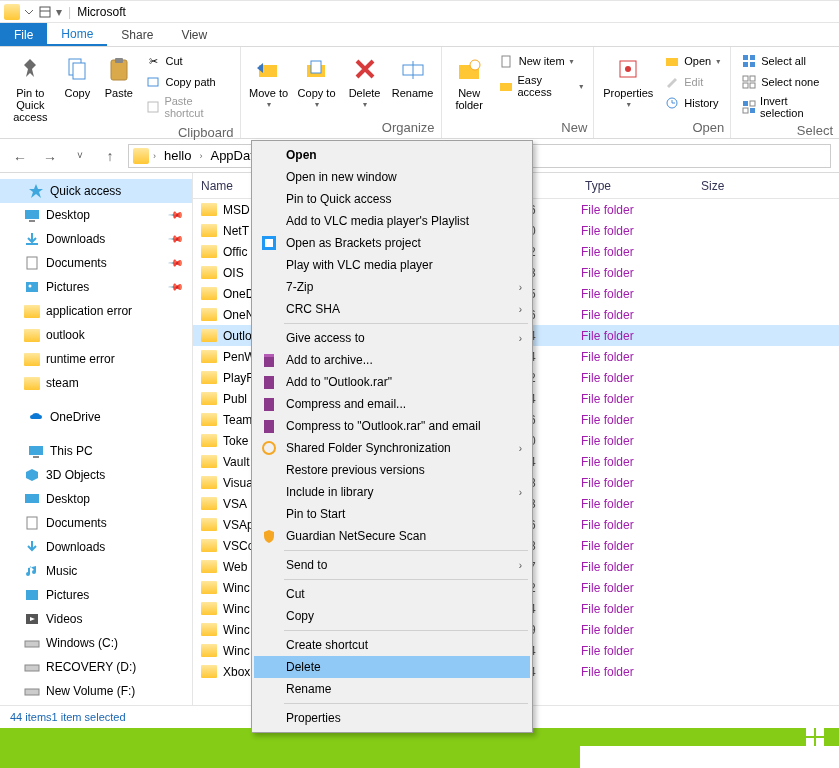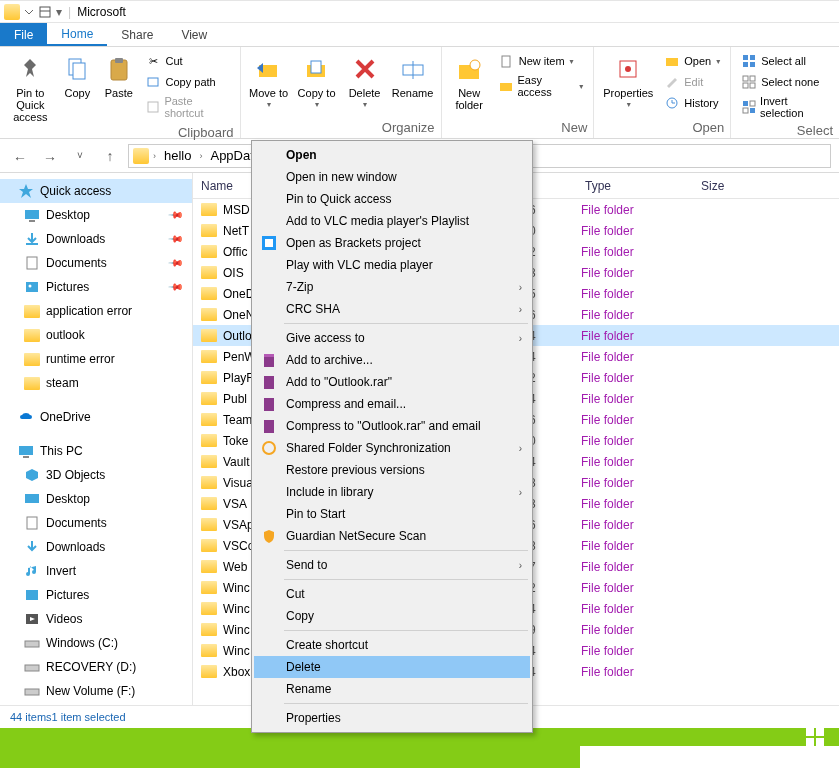--- a/index.html
+++ b/index.html
@@ -33,21 +33,21 @@
 
 .addrrow { height: 34px; display: flex; align-items: center; padding: 0 8px; gap: 6px; border-bottom: 1px solid #dadada; }
 .navarrow { width: 24px; height: 24px; display: flex; align-items: center; justify-content: center; color: #555; cursor: pointer; font-size: 14px; }
 .addrbar { flex: 1; height: 24px; border: 1px solid #ccc; display: flex; align-items: center; padding: 0 4px; gap: 2px; }
 .crumb { padding: 0 4px; font-size: 13px; cursor: pointer; }
 .crumbarrow { font-size: 9px; color: #666; padding: 0 2px; }
 
 
 .main { display: flex; height: calc(768px - 23px - 24px - 92px - 34px - 23px - 40px); }
 .nav { width: 193px; border-right: 1px solid #e5e5e5; overflow-y: auto; padding-top: 6px; }
-.navitem { display: flex; align-items: center; height: 24px; padding-left: 18px; gap: 6px; font-size: 12px; cursor: pointer; }
+.navitem { display: flex; align-items: center; height: 24px; padding-left: 28px; gap: 6px; font-size: 12px; cursor: pointer; }
 .navitem.sub { padding-left: 24px; }
 .navitem.sel { background: #cde8ff; }
 .navitem .pin { margin-left: auto; margin-right: 10px; color: #888; font-size: 10px; transform: rotate(45deg); }
 .navic { width: 16px; height: 16px; display: flex; align-items: center; justify-content: center; }
 
 .files { flex: 1; display: flex; flex-direction: column; position: relative; }
 .fhead { display: flex; height: 26px; align-items: center; border-bottom: 1px solid #e5e5e5; color: #335; font-size: 12px; }
 .fhead .col { padding: 0 8px; cursor: pointer; }
 .col-name { width: 322px; }
 .col-date { width: 62px; }
@@ -468,21 +468,21 @@
           </svg>
         </span>
         <span>Downloads</span>
       </div>
     <div class="navitem sub">
         <span class="navic">
           <svg width="16" height="16">
             <path d="M6 3 V11 A2 2 0 1 1 4 9 V5 L12 3 V9 A2 2 0 1 1 10 7" fill="#3fa7dd"></path>
           </svg>
         </span>
-        <span>Invert</span>
+        <span>Music</span>
       </div>
     <div class="navitem sub">
         <span class="navic">
           <svg width="16" height="16">
             <rect x="2" y="3" width="12" height="10" fill="#3fa7dd"></rect>
           </svg>
         </span>
         <span>Pictures</span>
       </div>
     <div class="navitem sub">

